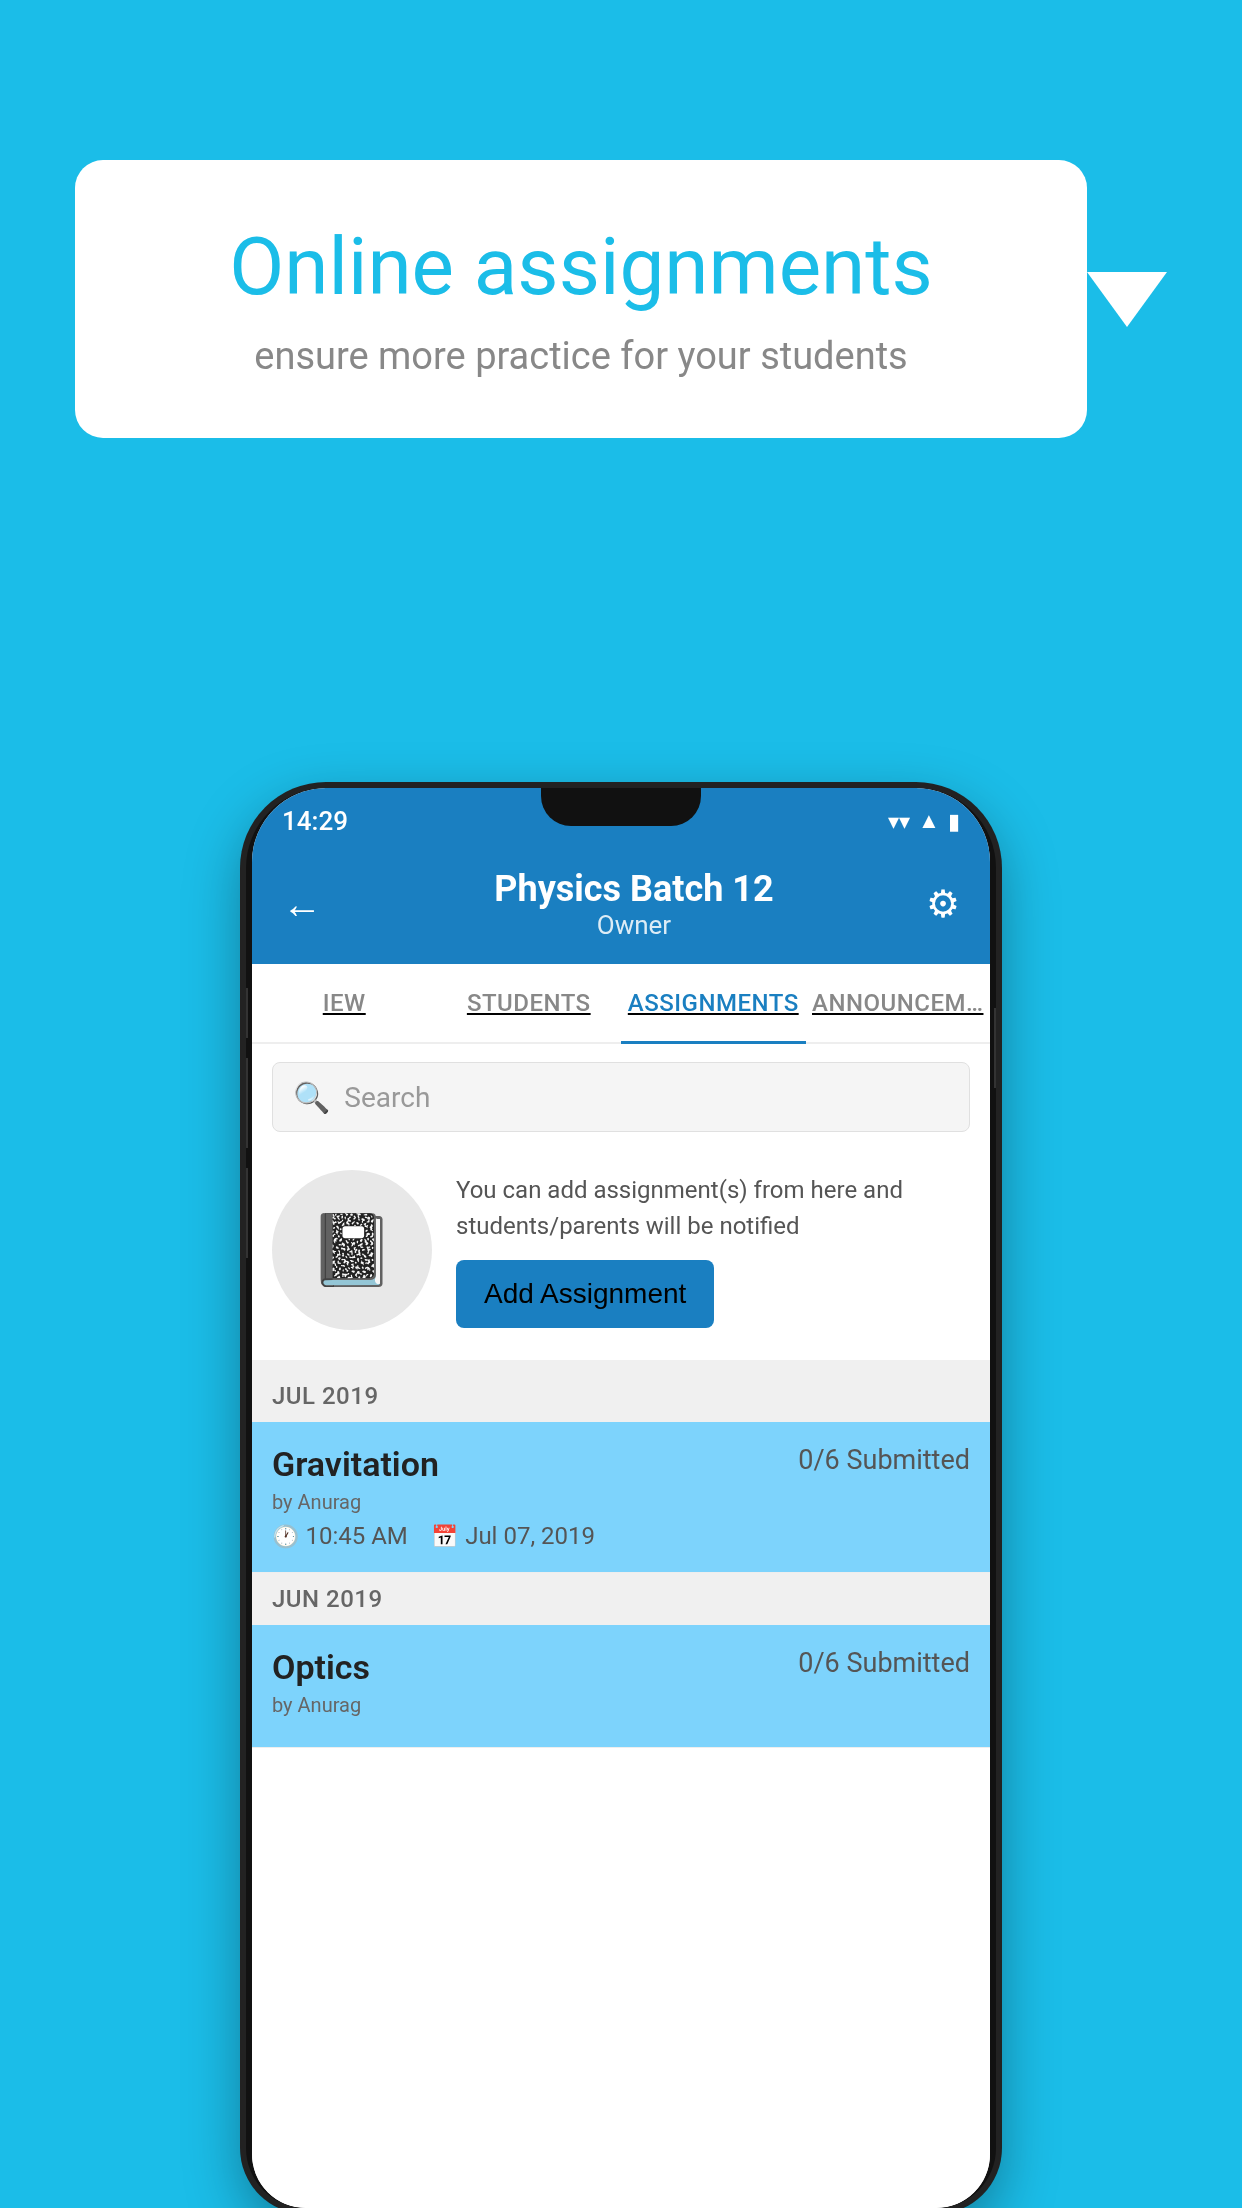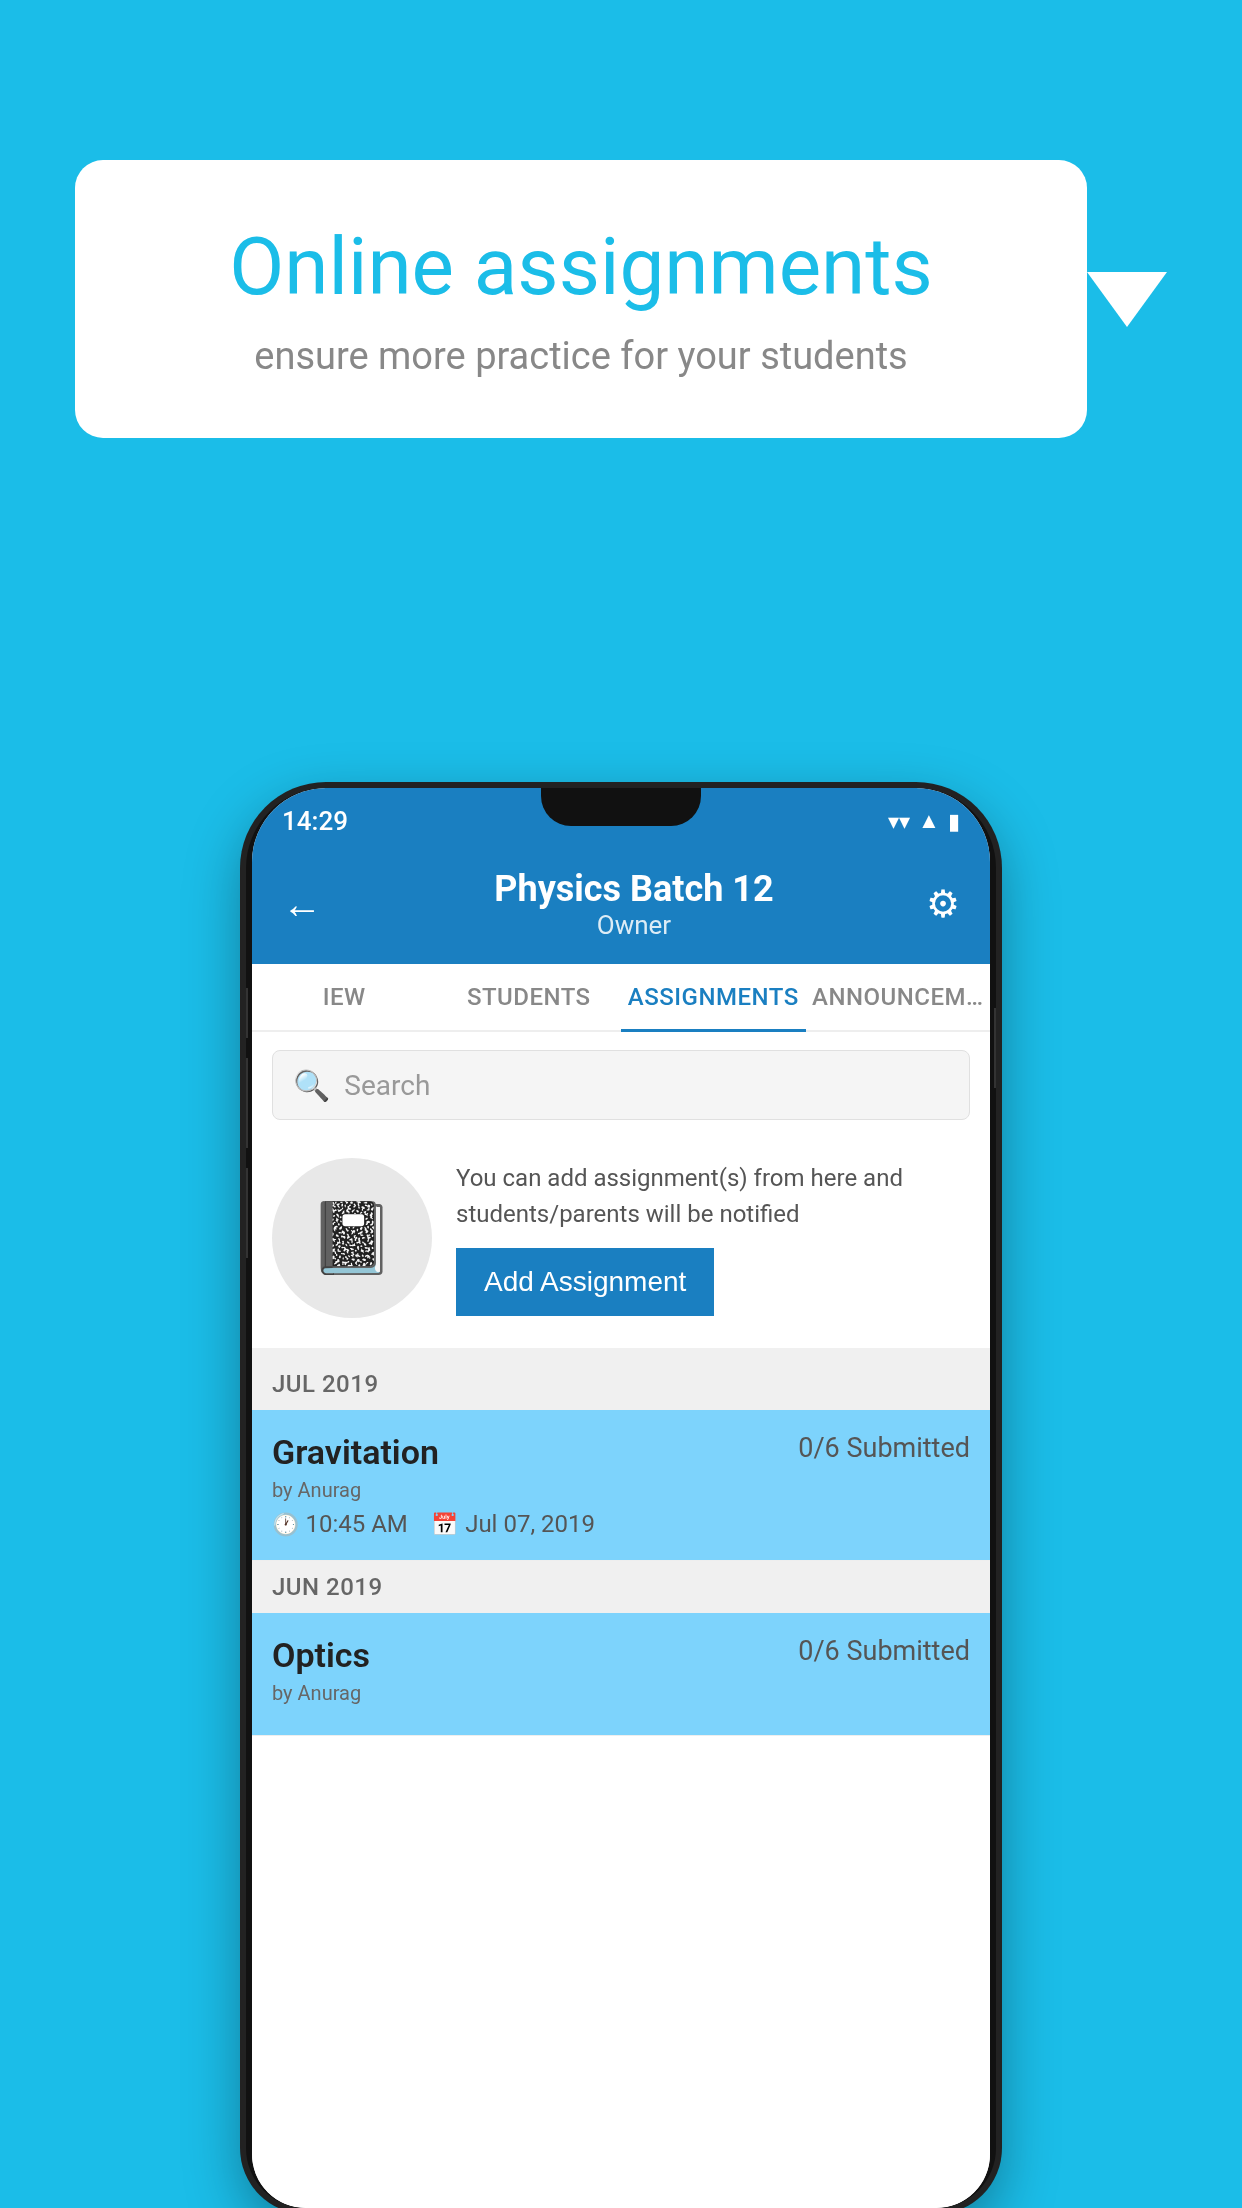--- a/index.html
+++ b/index.html
@@ -155,21 +155,22 @@
       font-size: 38px;
       cursor: pointer;
     }
 
     
     .tabs-bar {
       background: white;
       display: flex;
       border-bottom: 2px solid #eee;
       flex-shrink: 0;
-      height: 68px;
+      height: 80px;
+      text-decoration: underline;
     }
     .tab-item {
       flex: 1;
       display: flex;
       align-items: center;
       justify-content: center;
       font-size: 24px;
       color: #888;
       font-weight: 500;
       cursor: pointer;
@@ -247,23 +248,23 @@
       flex: 1;
     }
     .promo-text {
       color: #555;
       font-size: 24px;
       line-height: 1.5;
       margin-bottom: 16px;
     }
     .add-assignment-btn {
       background: #1a7fc1;
-      color: #ffffff;
+      color: #000000;
       border: none;
-      border-radius: 0;
+      border-radius: 8px;
       padding: 18px 28px;
       font-size: 28px;
       font-weight: 500;
       cursor: pointer;
     }
 
     
     .month-separator {
       background: #f0f0f0;
       padding: 12px 20px;

